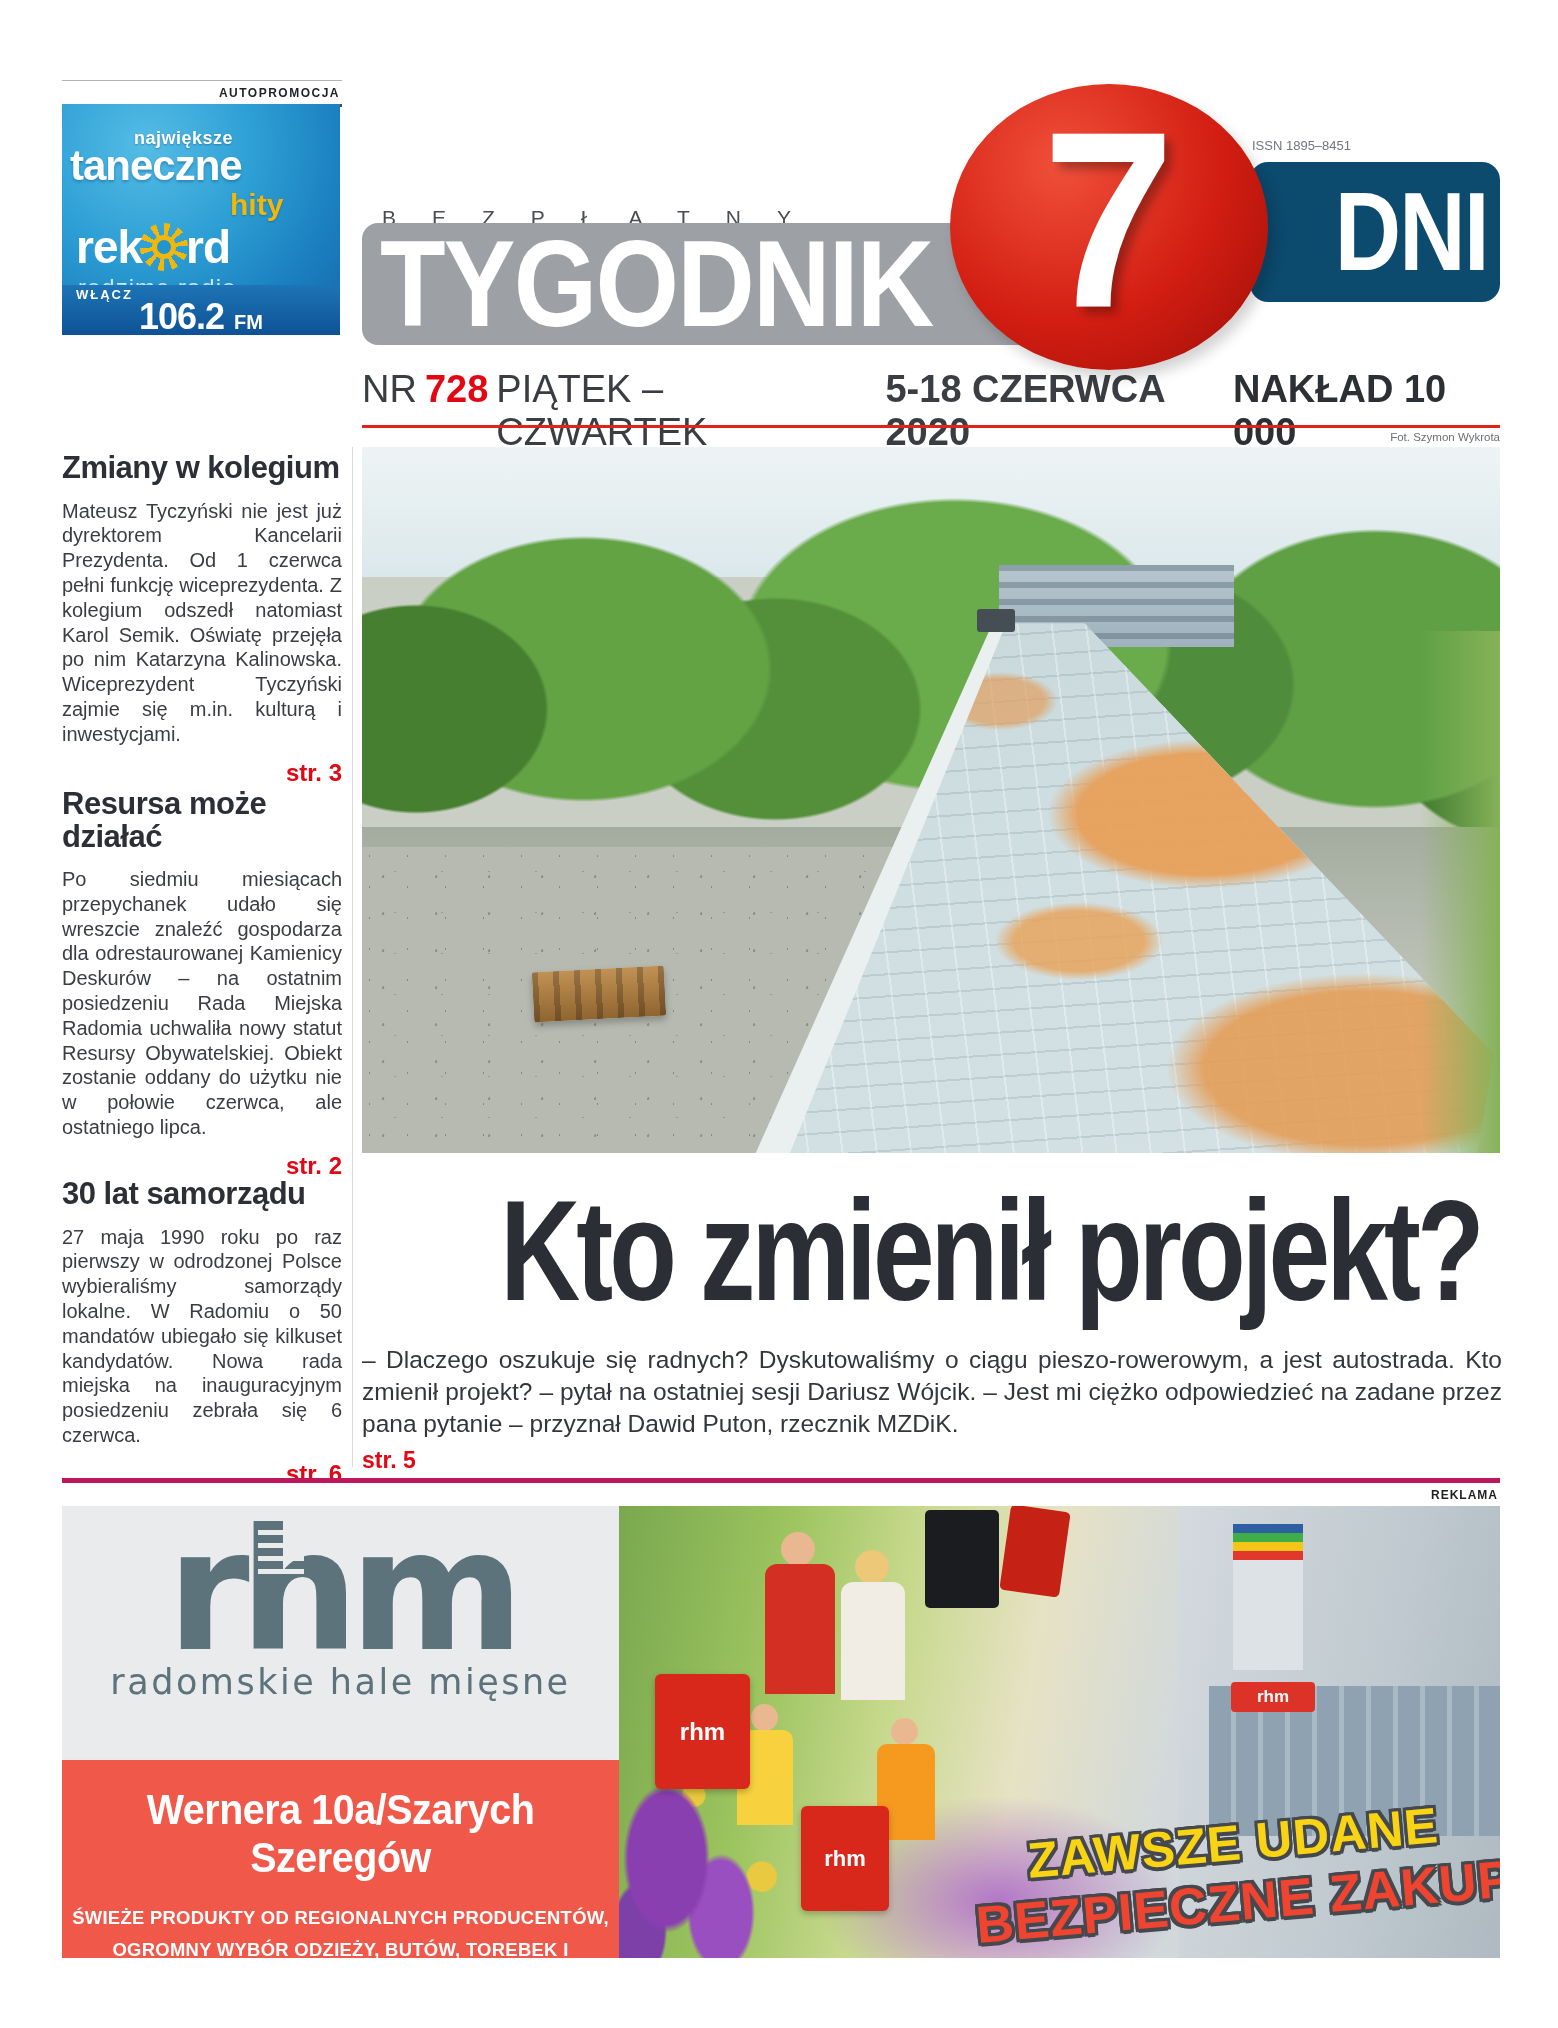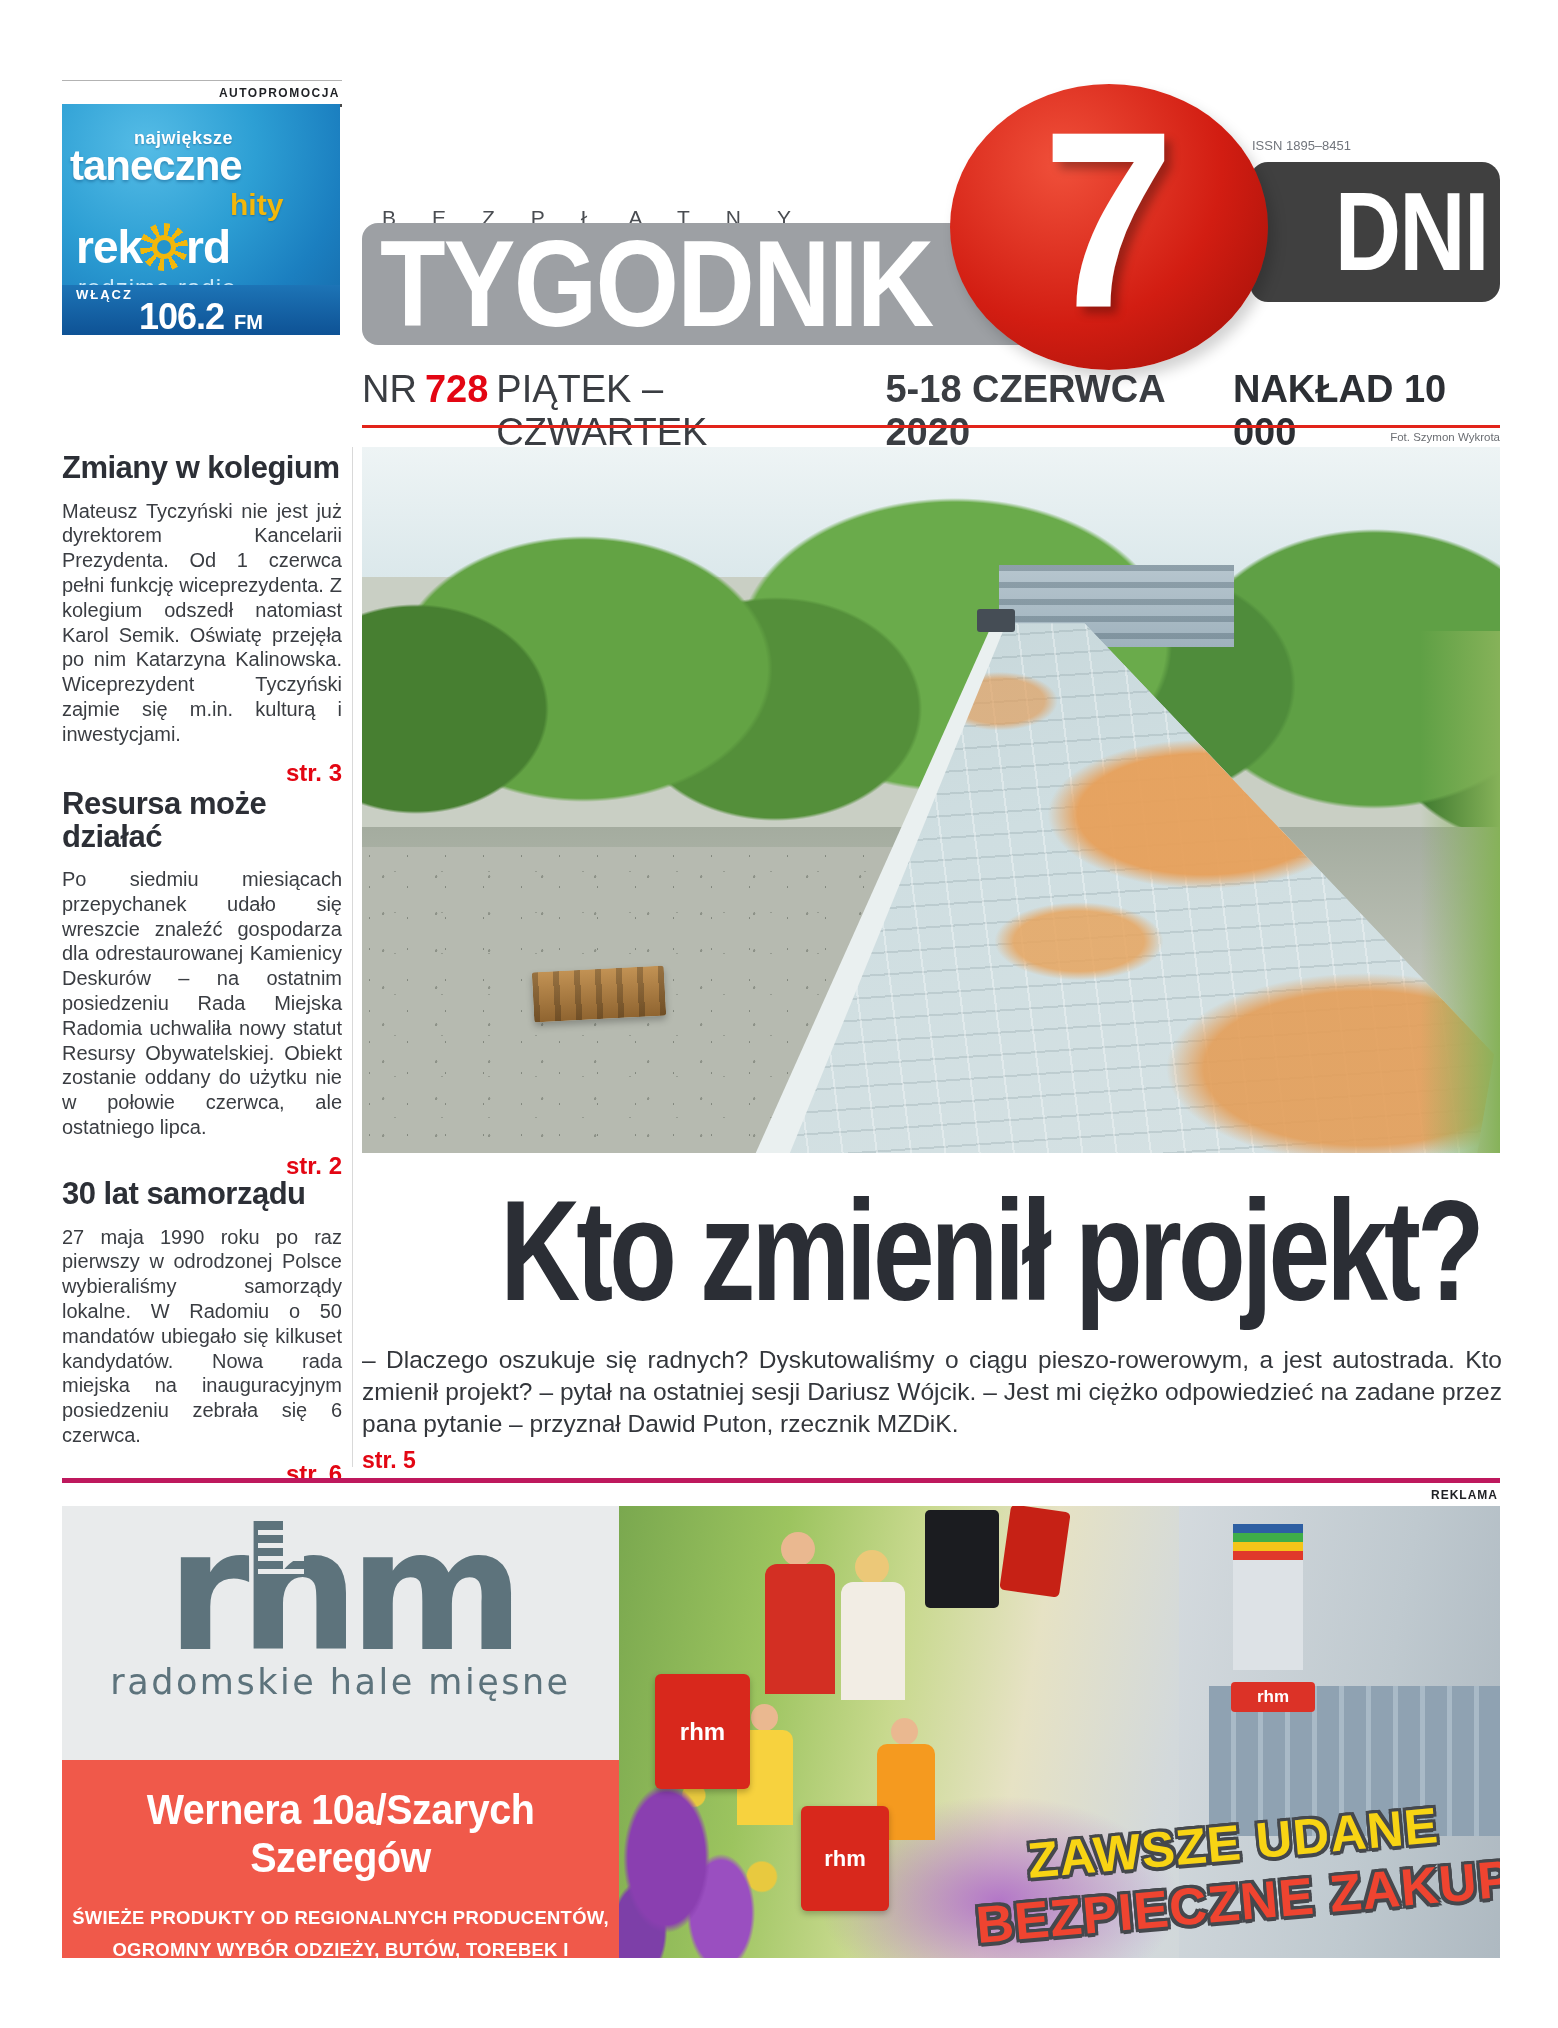--- a/index.html
+++ b/index.html
@@ -28,21 +28,21 @@
   .ra-num{font-size:36px;letter-spacing:-1px;}
   .ra-fm{font-size:20px;}
 
   
   .free-label{left:382px;top:190px;font-size:21px;color:#4a4d52;letter-spacing:36px;margin-top:16px;}
   .tyg-box{left:362px;top:223px;width:845px;height:122px;background:#9da0a4;border-radius:16px;
            display:flex;align-items:center;z-index:1;}
   .tyg-title{display:inline-block;font-size:122px;font-weight:bold;color:#fff;line-height:1;
              transform:scaleX(.88);transform-origin:left center;margin-left:18px;letter-spacing:-2px;}
   .issn{left:1252px;top:138px;font-size:13px;color:#71757c;z-index:2;}
-  .dni-box{left:1250px;top:162px;width:250px;height:140px;background:#404040;border-radius:18px;z-index:2;
+  .dni-box{left:1250px;top:162px;width:250px;height:140px;background:#0c4a6e;border-radius:18px;z-index:2;
            display:flex;align-items:center;justify-content:flex-end;padding-right:12px;box-sizing:border-box;}
   .dni-text{display:inline-block;font-size:112px;font-weight:bold;color:#fff;line-height:1;
             transform:scaleX(.82);transform-origin:right center;letter-spacing:-2px;}
   .seven-circle{left:950px;top:84px;width:318px;height:286px;border-radius:50%;z-index:3;
                 background:radial-gradient(circle at 35% 28%,#f0503a 0%,#d21d12 55%,#9c0e07 100%);
                 display:flex;align-items:center;justify-content:center;box-shadow:6px 8px 14px rgba(0,0,0,.18);}
   .seven-digit{font-size:250px;font-weight:bold;color:#fff;line-height:1;margin-top:-14px;
                transform:scaleX(.95);text-shadow:7px 7px 10px rgba(0,0,0,.3);}
 
   

